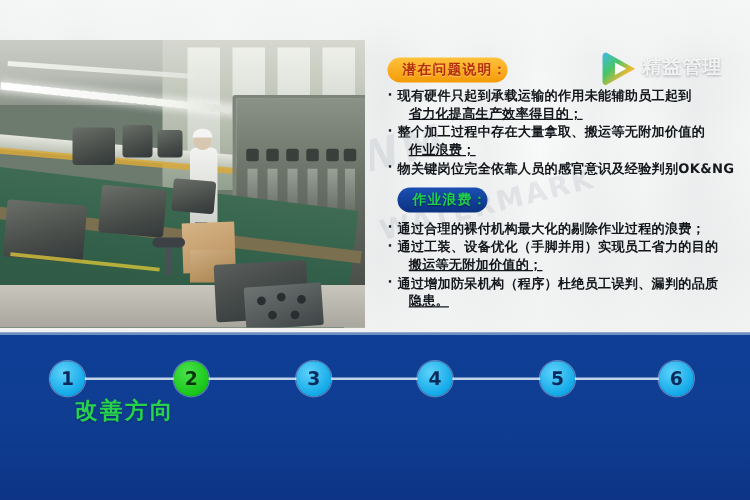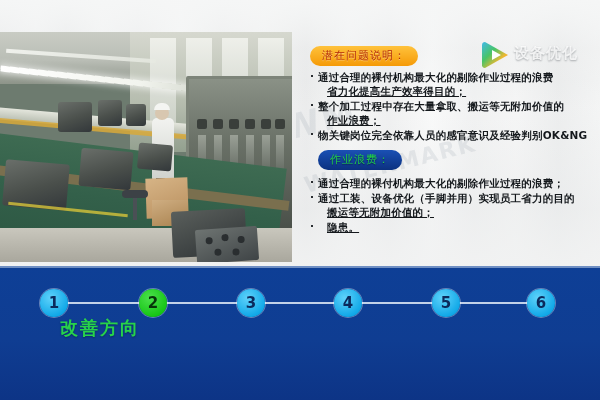--- a/index.html
+++ b/index.html
@@ -210,24 +210,24 @@
   }
 
   
   .panel {
     position: absolute;
     left: 296px; top: 34px;
     width: 300px; height: 228px;
   }
   .badge {
     display: inline-block;
-    padding: 2px 12px 3px 12px;
+    padding: 2px 0 3px 12px;
     border-radius: 11px;
     font-size: 11px;
-    font-weight: normal;
+    font-weight: bold;
     letter-spacing: 1px;
     white-space: nowrap;
   }
   .badge-orange {
     background: linear-gradient(180deg,#ffc23c,#f59a07);
     color: #b32b08;
     text-shadow: 0 1px 0 rgba(255,255,255,.35);
   }
   .badge-blue {
     background: linear-gradient(180deg,#1a50b4,#0b3180);
@@ -407,21 +407,21 @@
 
   <div class="panel">
 
     <div class="badge-row-1">
       <span class="badge badge-orange">潜在问题说明：</span>
     </div>
 
     <div class="bullets bullets-1">
       <ul>
         <li>
-          <span>通过合理的裸付机构最大化的剔除作业过程的浪费</span>
+          <span>现有硬件只起到承载运输的作用未能辅助员工起到</span>
           <span class="cont">省力化提高生产效率得目的；</span>
         </li>
         <li>
           <span>整个加工过程中存在大量拿取、搬运等无附加价值的</span>
           <span class="cont">作业浪费；</span>
         </li>
         <li>
           <span>物关键岗位完全依靠人员的感官意识及经验判别OK&amp;NG</span>
         </li>
       </ul>
@@ -434,20 +434,21 @@
     <div class="bullets bullets-2">
       <ul>
         <li>
           <span>通过合理的裸付机构最大化的剔除作业过程的浪费；</span>
         </li>
         <li>
           <span>通过工装、设备优化（手脚并用）实现员工省力的目的</span>
           <span class="cont">搬运等无附加价值的；</span>
         </li>
         <li>
+          <span>通过增加防呆机构（程序）杜绝员工误判、漏判的品质</span>
           <span class="cont">隐患。</span>
         </li>
       </ul>
     </div>
   </div>
 
   <div class="wm">
     <span class="wm-mark">
       <svg width="30" height="30" viewBox="0 0 30 30">
         <defs>
@@ -455,21 +456,21 @@
             <stop offset="0%" stop-color="#2fb4e8"></stop>
             <stop offset="38%" stop-color="#36c05a"></stop>
             <stop offset="70%" stop-color="#f2b21c"></stop>
             <stop offset="100%" stop-color="#ef5a24"></stop>
           </linearGradient>
         </defs>
         <path d="M15 2 L28 25 A3 3 0 0 1 25.3 28 L4.7 28 A3 3 0 0 1 2 25 Z" fill="url(#tvg)" transform="rotate(90 15 15)"></path>
         <path d="M12 10 L21 15 L12 20 Z" fill="#ffffff"></path>
       </svg>
     </span>
-    <span class="wm-text">设备优化</span>
+    <span class="wm-text">精益管理</span>
   </div>
 
   <div class="band">
     <div class="band-top-line"></div>
 
     <div class="steps">
       <div class="step-line"></div>
 
       <div class="circle cyan" style="left:40px">
         <span>1</span>

